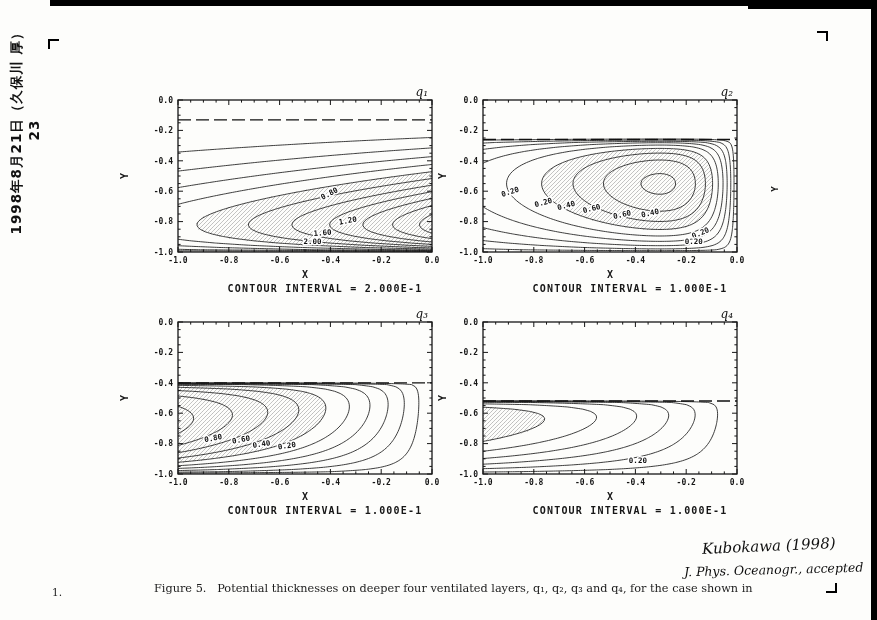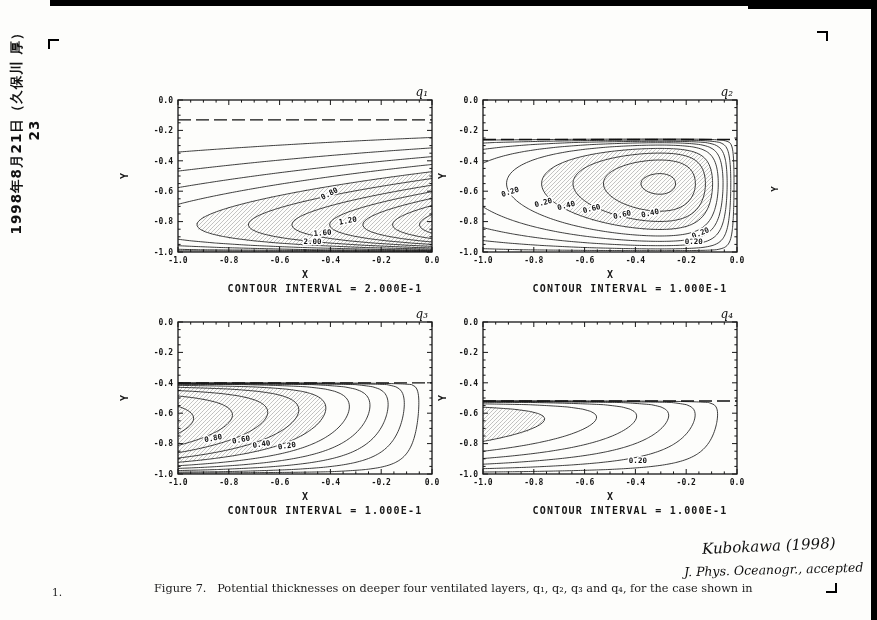--- a/index.html
+++ b/index.html
@@ -315,21 +315,21 @@
           <text class="ttl" text-anchor="end" x="318" y="10">q₄</text>
           <text class="ax" text-anchor="middle" x="195" y="192">X</text>
           <text class="ax" text-anchor="middle" x="31" y="90" transform="rotate(-90 31 90)">Y</text>
           <text class="cit" text-anchor="middle" x="215" y="206">CONTOUR INTERVAL = 1.000E-1</text>
         </svg>
     </div>
 
     <div class="strayY">Y</div>
 
     <div class="caption">
-      <div class="cl">Figure 7.   Potential thicknesses on deeper four ventilated layers, q₁, q₂, q₃ and q₄, for the case shown in</div>
+      <div class="cl">Figure 5.   Potential thicknesses on deeper four ventilated layers, q₁, q₂, q₃ and q₄, for the case shown in</div>
       
       
       
     </div>
 
     <div class="cit1">Kubokawa (1998)</div>
     <div class="cit2">J. Phys. Oceanogr., accepted</div>
     <div class="pn">1.</div>
 
     <div class="stTop"></div>

